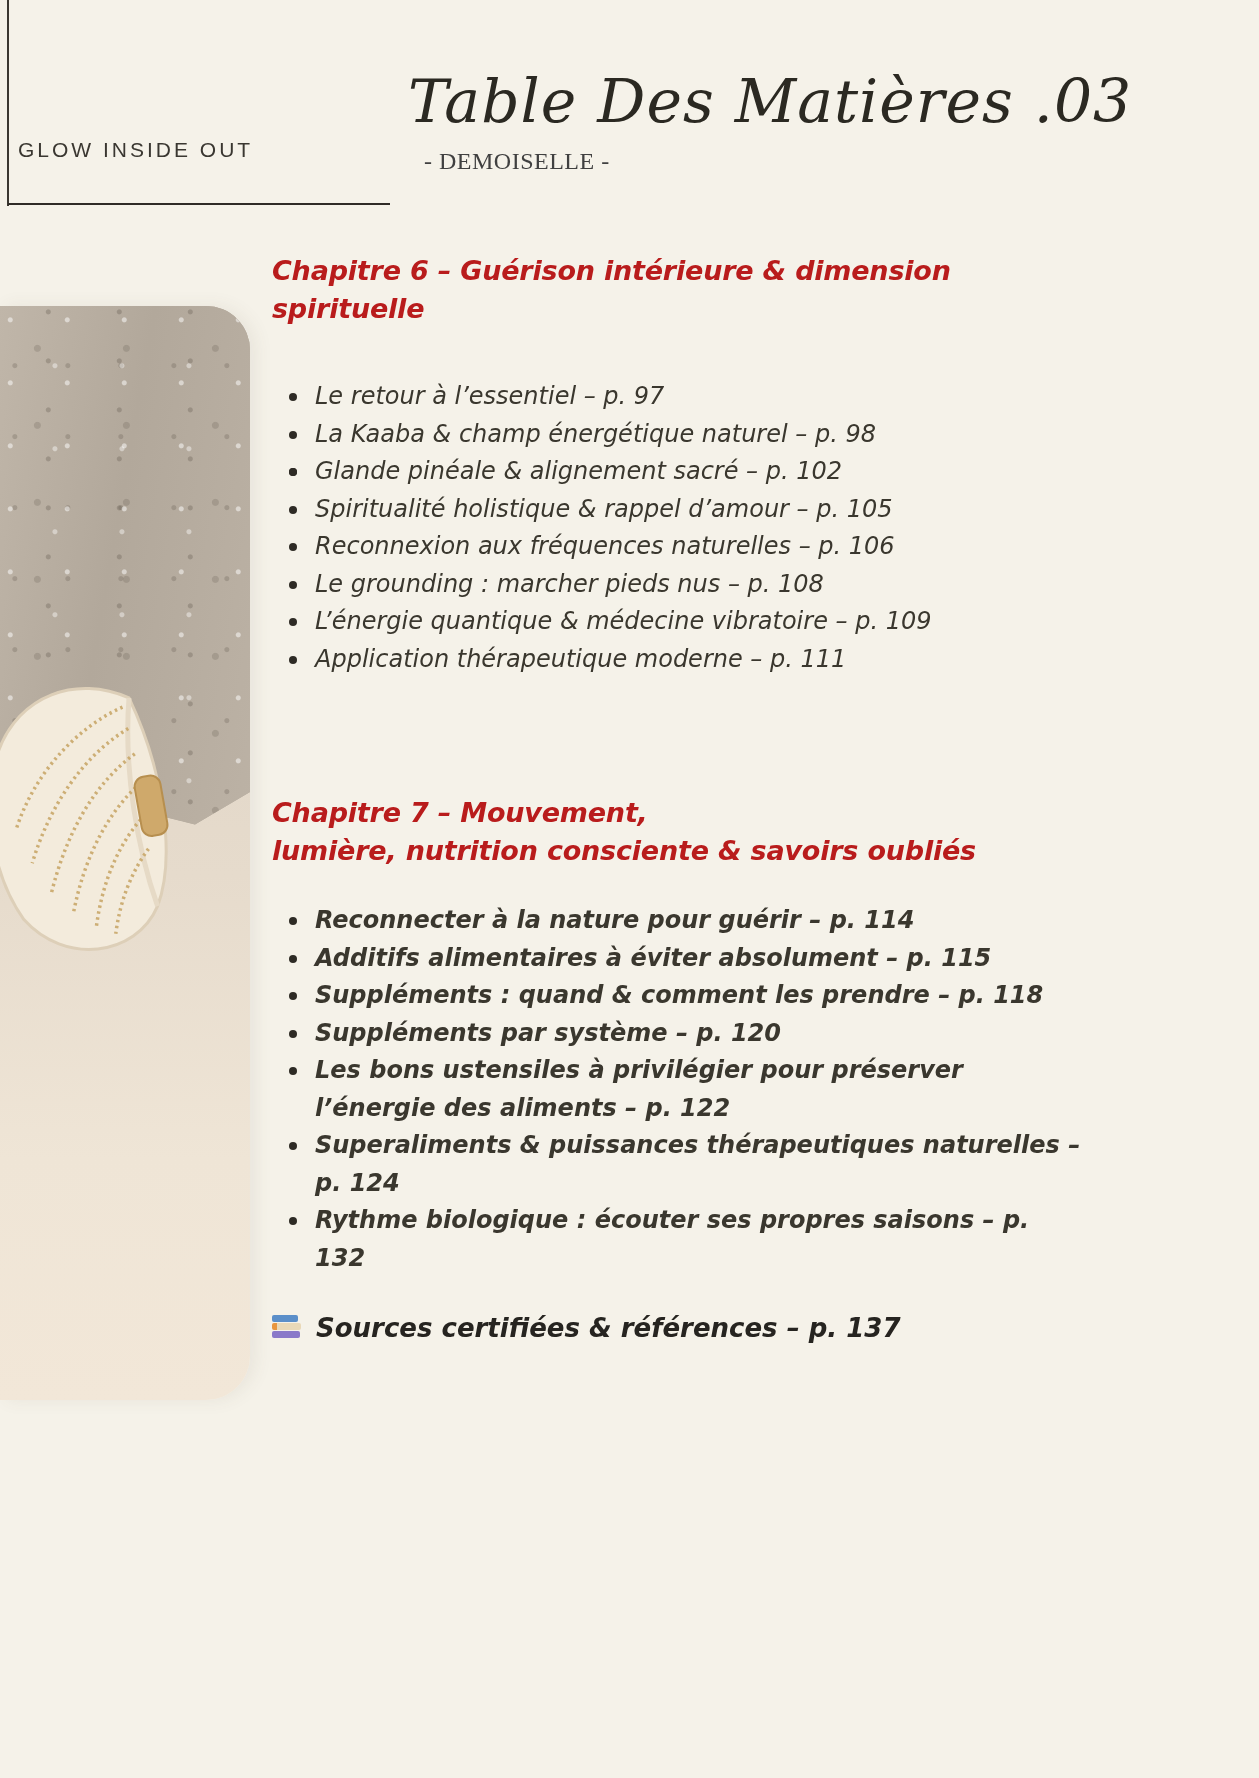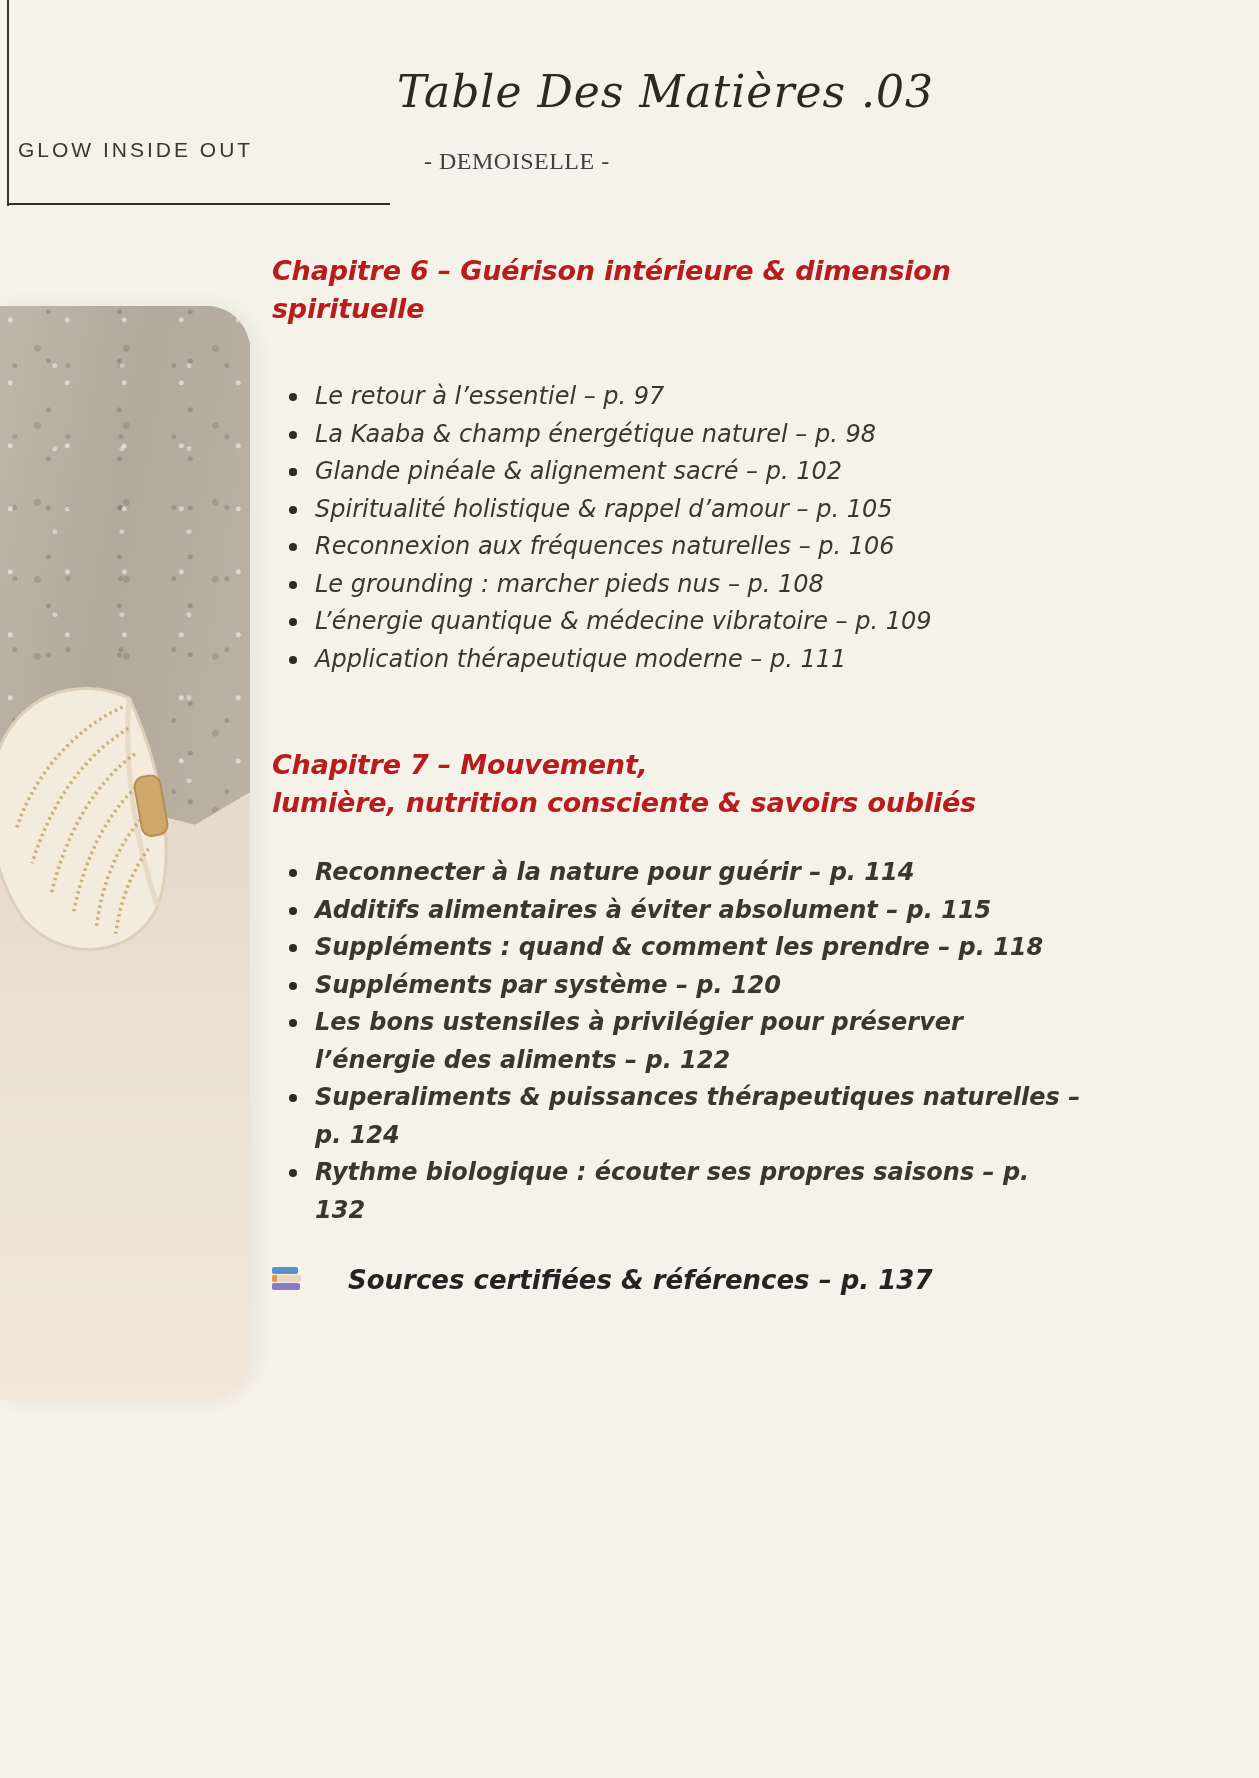--- a/index.html
+++ b/index.html
@@ -35,25 +35,25 @@
     white-space: nowrap;
   }
   .header-rule {
     position: absolute;
     left: 8px; top: 203px;
     width: 382px; height: 2px;
     background: #2f2c27;
   }
   .script-title {
     position: absolute;
-    left: 397px; top: 66px;
+    left: 408px; top: 66px;
     width: 560px;
     font-family: "DejaVu Serif", serif;
     font-style: italic;
-    font-size: 44px;
+    font-size: 60px;
     letter-spacing: 1px;
     color: #2b2922;
     white-space: nowrap;
   }
   .subtitle {
     position: absolute;
     left: 424px; top: 148px;
     font-family: "Liberation Serif", serif;
     font-size: 24px;
     font-weight: 500;
@@ -125,31 +125,30 @@
     line-height: 37.5px;
     color: #3a372e;
   }
   .bullet {
     position: absolute;
     left: 17px; top: 15px;
     width: 8px; height: 8px;
     border-radius: 50%;
     background: #2e2b25;
   }
-  .chapter-2-heading { margin-top: 68px; }
+  .chapter-2-heading { margin-top: 116px; }
   .sources-line {
     margin-top: 36px;
     font-family: "DejaVu Sans", sans-serif;
     font-style: italic;
     font-weight: 700;
     font-size: 26px;
     color: #262420;
     display: flex;
     align-items: center;
-    gap: 32px;
   }
   .books-icon {
     display: inline-block;
     position: relative;
     width: 32px; height: 27px;
     margin-right: 12px;
     flex: 0 0 auto;
   }
   .books-icon .book { position: absolute; left: 0; height: 7px; border-radius: 2px; }
   .books-icon .book-top { top: 0;   width: 26px; background: #5b8fc9; }

